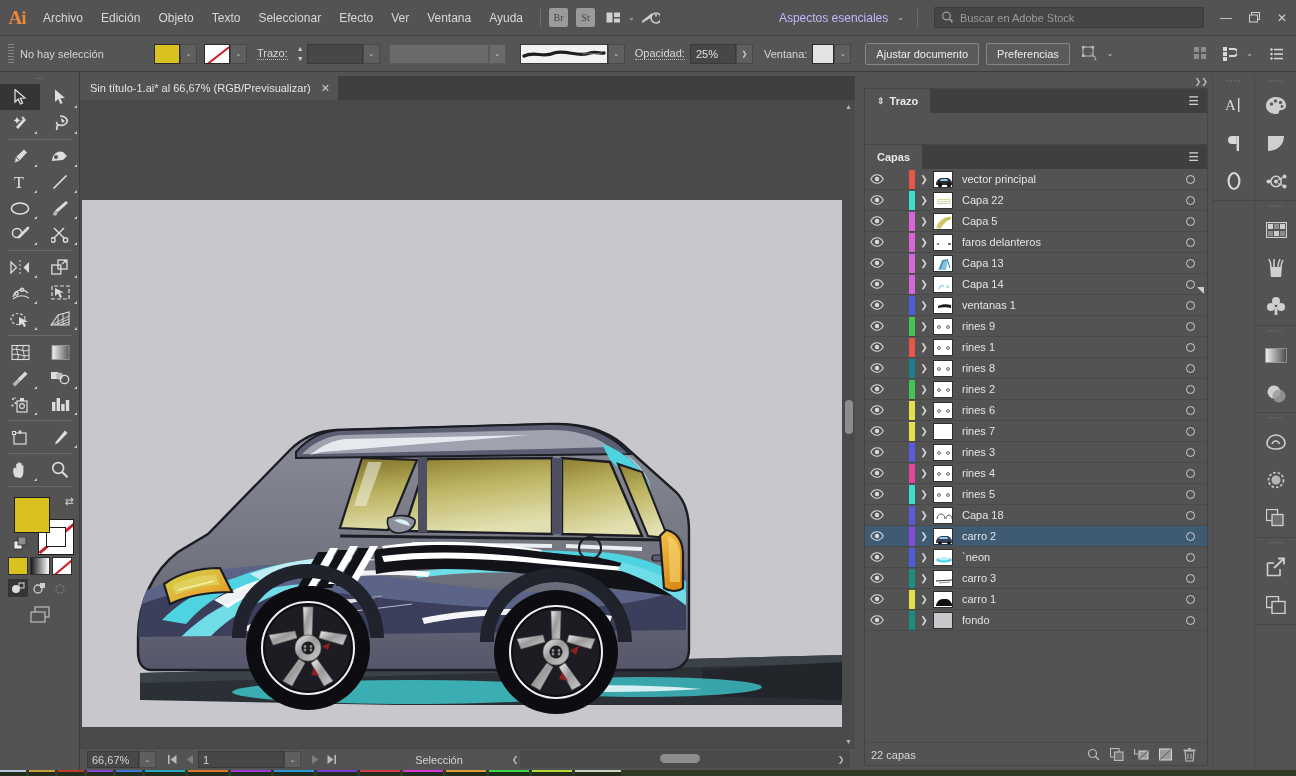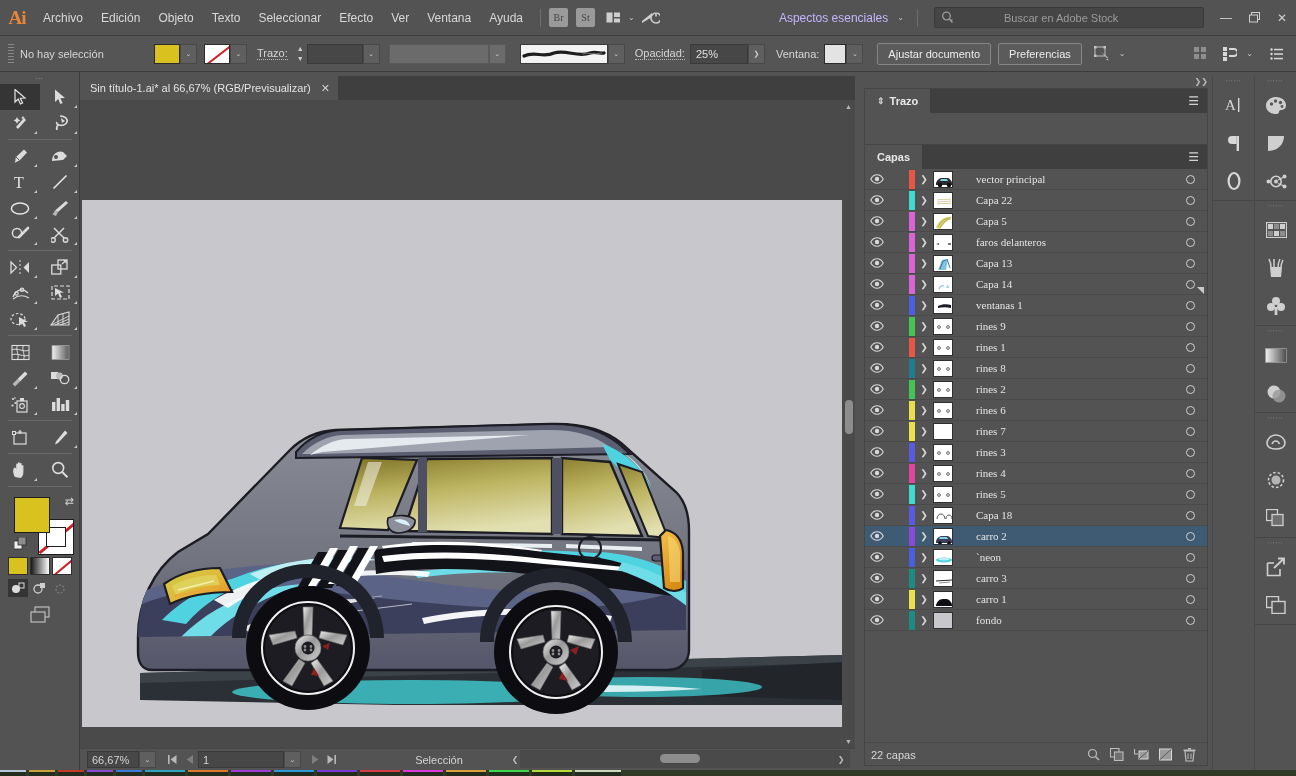--- a/index.html
+++ b/index.html
@@ -33,21 +33,21 @@
     width:19px; height:19px; background:#9a9a9a; color:#454545;
     font-size:10px; display:flex; align-items:center; justify-content:center;
     border-radius:2px; margin-right:8px; font-family:"Liberation Serif",serif;
   }
   .arr-ico { width:20px;height:20px;display:flex;align-items:center;justify-content:center; }
   .spacer { flex:1; }
   .ws-label { font-size:12px; color:#c4b5fd; padding-right:4px; white-space:nowrap; }
   .chev { font-size:8px; color:#c9c9c9; padding:0 5px; }
   .stock-search {
     width:270px; height:21px; background:#454545; border:1px solid #3a3a3a; border-radius:2px;
-    display:flex; align-items:center; padding:0 6px; margin:0 8px; color:#9b9b9b; font-size:11px;gap:44px;
+    display:flex; align-items:center; padding:0 6px; margin:0 8px; color:#9b9b9b; font-size:11px;
   }
   .win-btn { width:28px; height:36px; display:flex; align-items:center; justify-content:center;
              color:#cfcfcf; font-size:12px; }
 
   
   .controlbar {
     position:absolute; left:0; top:36px; width:1296px; height:36px;
     background:#555; border-bottom:1px solid #3c3c3c;
     display:flex; align-items:center;
   }
@@ -192,21 +192,21 @@
   .lrow {
     display:flex; align-items:center; height:21px;
     border-bottom:1px solid #4a4a4a; font-size:11px; color:#e4e4e4;
   }
   .lrow.sel { background:#3f5a73; }
   .l-eye { width:24px; display:flex; align-items:center; justify-content:center; }
   .l-lock { width:20px; }
   .l-color { width:6px; height:19px; }
   .l-arrow { width:18px; display:flex; align-items:center; justify-content:center; color:#d6d6d6; font-size:9px; }
   .l-thumb { width:20px; height:17px; background:#fff; border:1px solid #2f2f2f; overflow:hidden; position:relative; }
-  .l-name { flex:1; padding-left:23px; white-space:nowrap; overflow:hidden;font-family:Liberation Serif, serif; }
+  .l-name { flex:1; padding-left:9px; white-space:nowrap; overflow:hidden; }
   .l-target { width:34px; display:flex; align-items:center; justify-content:center; }
   .tcircle { width:9px; height:9px; border:1.5px solid #cfcfcf; border-radius:50%; }
 
   .layers-foot {
     height:24px; display:flex; align-items:center; font-size:11px; color:#d7d7d7;
     padding:0 6px; border-top:1px solid #4a4a4a;
   }
   .lf-ico { width:24px;height:22px;display:flex;align-items:center;justify-content:center;color:#bcbcbc; }
 
   .panel-side-tri { position:absolute; right:3px; top:118px; width:0;height:0;
@@ -316,21 +316,21 @@
     <div class="brush-field">
       <svg width="84" height="14" viewBox="0 0 84 14">
         <path d="M2 9 C12 4, 22 11, 32 6 C44 2, 56 11, 68 6 C74 4, 79 7, 82 6" stroke="#1d1d1d" stroke-width="3.2" fill="none" stroke-linecap="round"></path>
         <path d="M60 7 C66 5, 72 8, 80 6" stroke="#6a6a6a" stroke-width="1" fill="none"></path>
       </svg>
     </div>
     <div class="dd">⌄</div>
     <div style="width:10px;"></div>
     <div class="cb-label dotted">Opacidad:</div>
     <div style="width:5px;"></div>
-    <div class="num-field" style="width:58px;">25%</div>
+    <div class="num-field" style="width:46px;">25%</div>
     <div class="dd">❯</div>
     <div style="width:11px;"></div>
     <div class="cb-label">Ventana:</div>
     <div style="width:5px;"></div>
     <div style="width:22px;height:20px;background:#e3e3e3;border:1px solid #2b2b2b;"></div>
     <div class="dd">⌄</div>
     <div style="width:14px;"></div>
     <div class="btn-outline">Ajustar documento</div>
     <div style="width:7px;"></div>
     <div class="btn-outline">Preferencias</div>

